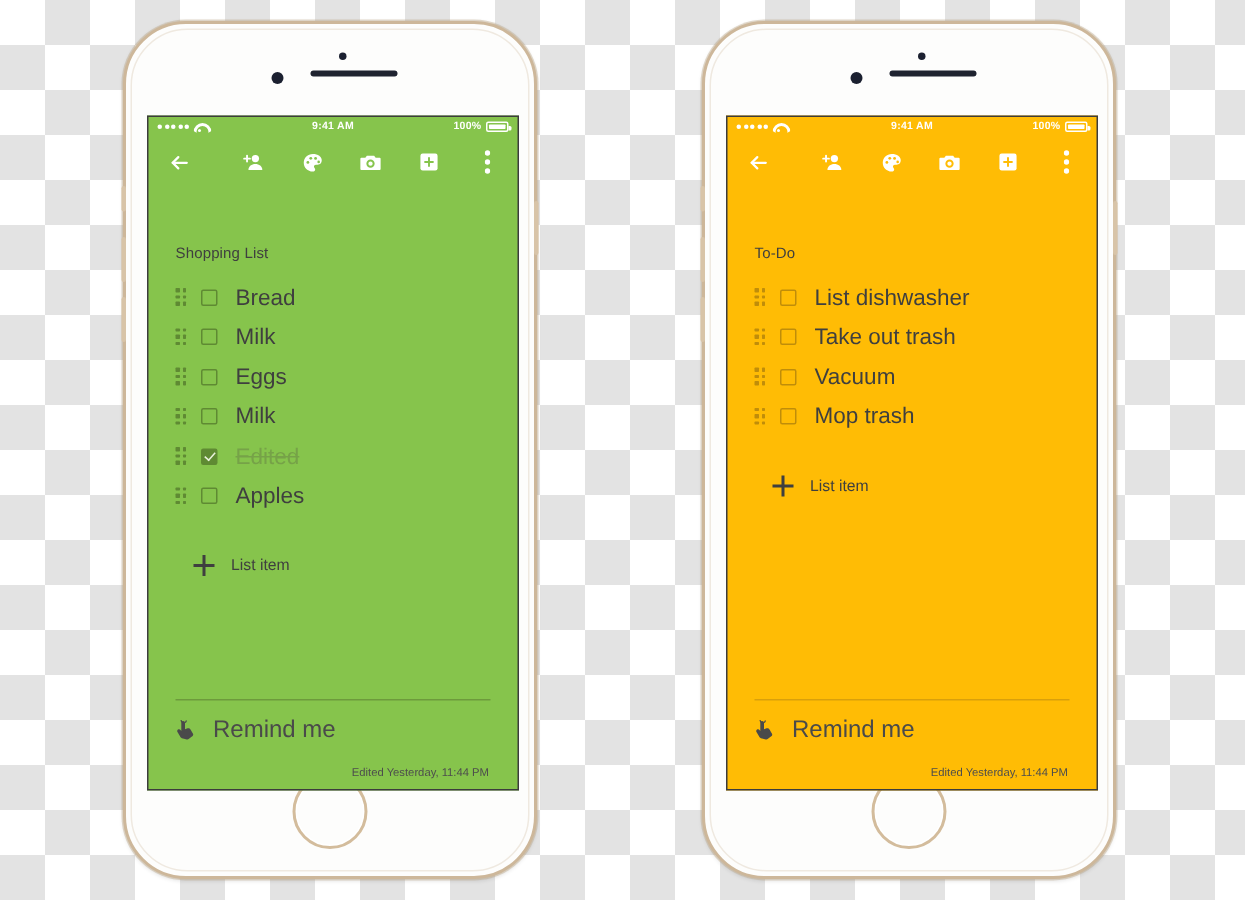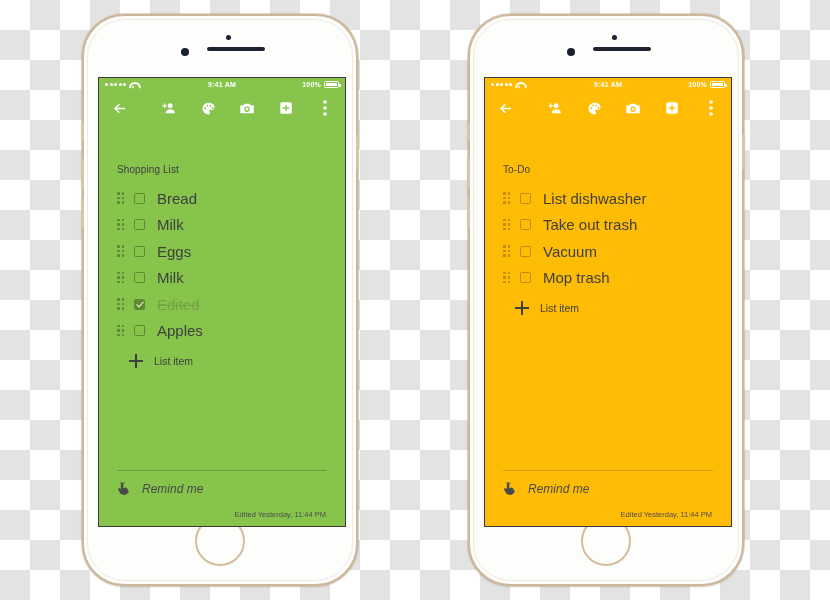--- a/index.html
+++ b/index.html
@@ -103,36 +103,36 @@
     margin-right:12px;flex:0 0 auto;box-sizing:border-box;position:relative;cursor:pointer;
   }
   .screen.orange .cbox{border-color:#c08d0a;}
   .cbox.checked{background:#5f8a33;border-color:#5f8a33;}
   .cbox.checked:after{
     content:"";position:absolute;left:2.6px;top:.5px;width:3px;height:6px;
     border:solid #eaf3dd;border-width:0 1.6px 1.6px 0;transform:rotate(42deg);
   }
   .item-text{font-size:15px;color:#3f3f3f;}
   .list-row.done .item-text{color:#76a248;text-decoration:line-through;}
-  .add-row{display:flex;align-items:center;height:26.5px;margin-top:4px;cursor:pointer;}
+  .add-row{display:flex;align-items:center;height:26.5px;margin-top:20px;cursor:pointer;}
   .plus{
     width:14px;height:14px;margin-left:12px;margin-right:11px;position:relative;flex:0 0 auto;
   }
   .plus:before,.plus:after{content:"";position:absolute;background:#3f3f3f;}
   .plus:before{left:0;top:6px;width:14px;height:1.6px;}
   .plus:after{top:0;left:6.2px;width:1.6px;height:14px;}
   .add-text{font-size:10.5px;color:#3f3f3f;}
 
   
   .note-footer{margin-top:auto;padding-bottom:7px;}
   .divider{height:1px;background:#6d9a3c;margin-bottom:11px;}
   .screen.orange .divider{background:#d9a00b;}
   .remind{display:flex;align-items:center;cursor:pointer;}
   .remind-icon{width:13px;height:14px;margin-right:12px;flex:0 0 auto;}
-  .remind-text{font-size:12px;font-style:italic;color:#4a4a4a;}
+  .remind-text{font-size:16px;color:#4a4a4a;}
   .edited{text-align:right;font-size:7.5px;color:#4d4d4d;margin-top:14px;padding-right:1px;}
 </style>
 </head>
 <body>
 
 <div id="stage">
     <div class="phone left">
       <div class="phone-inner-edge"></div>
       <div class="side-btn btn-silent"></div>
       <div class="side-btn btn-volup"></div>

